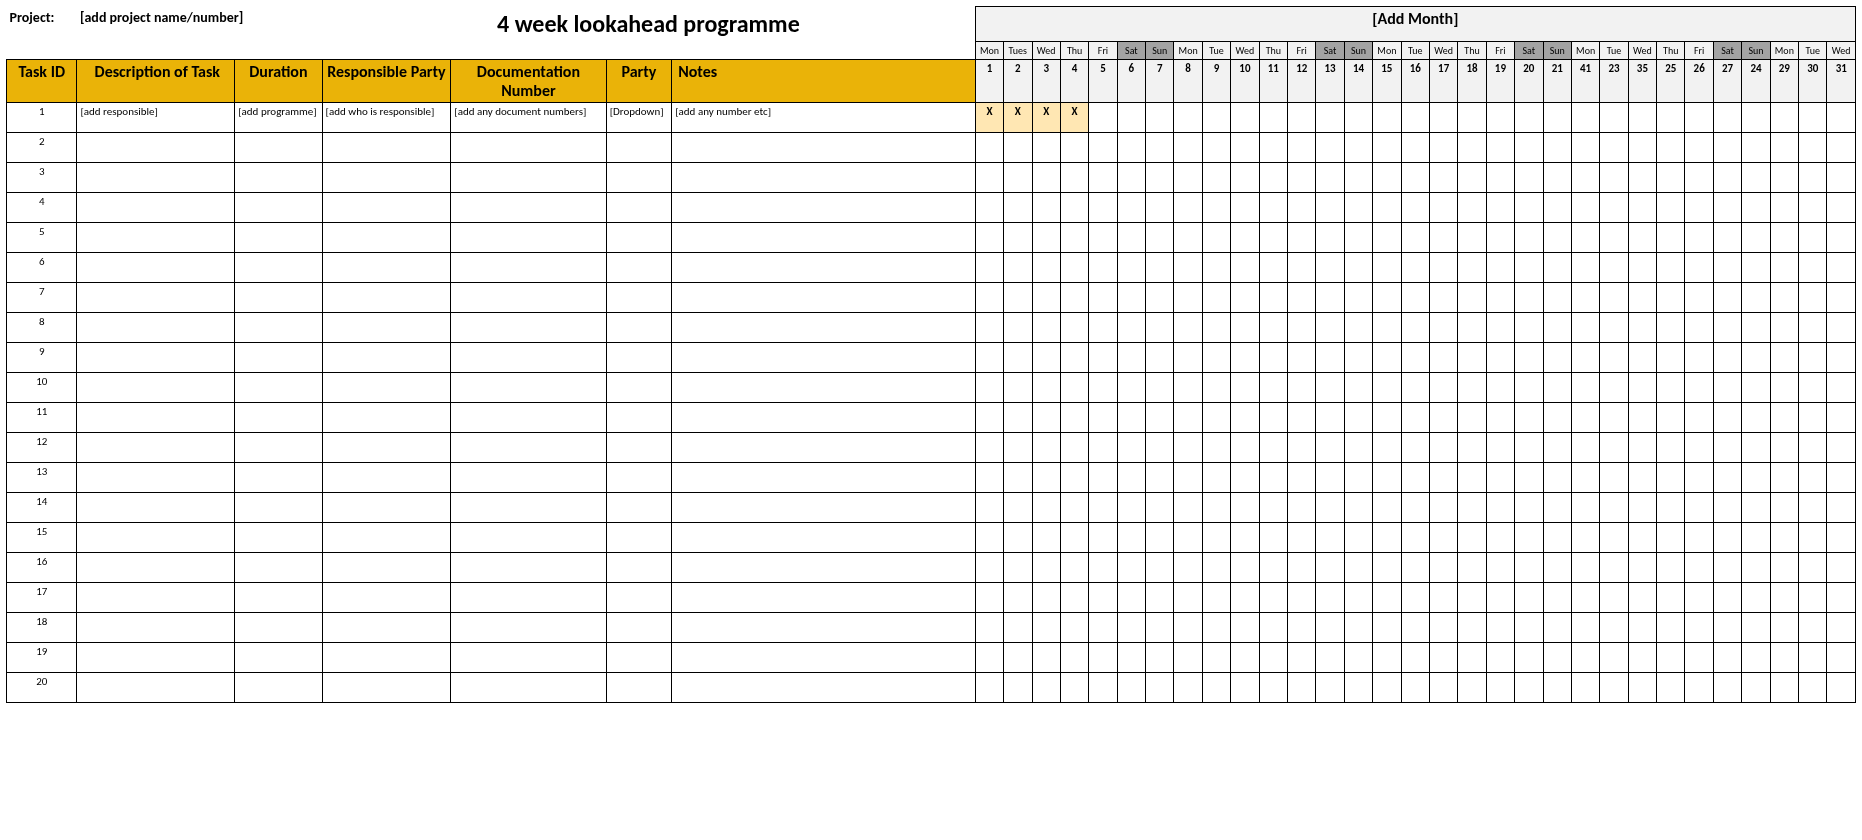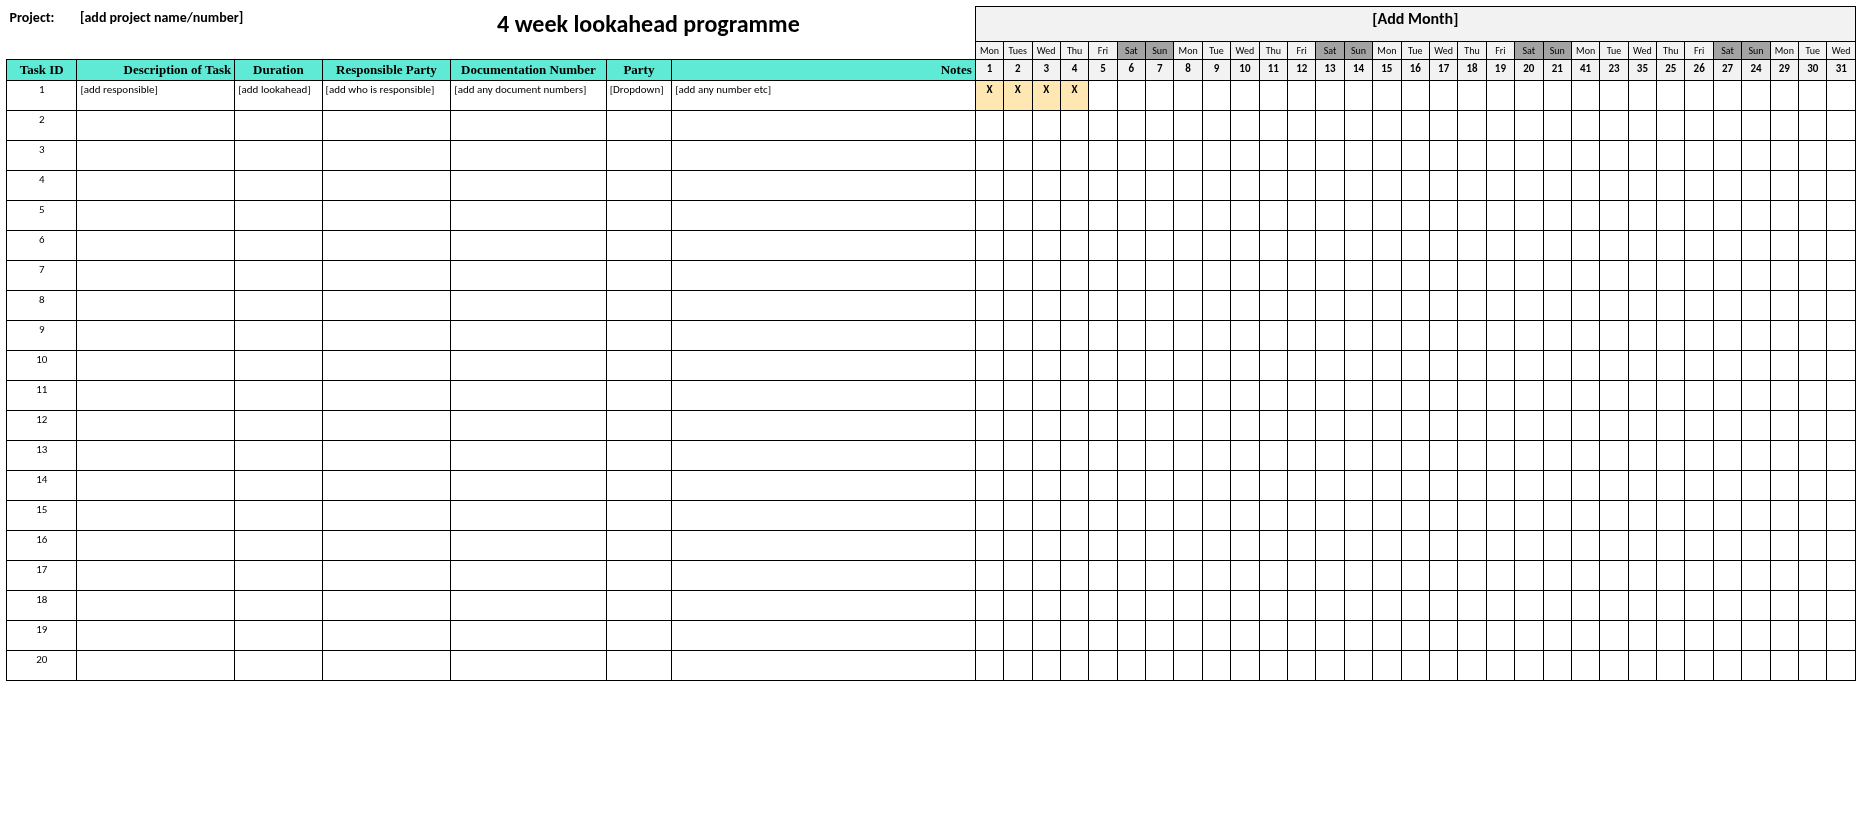--- a/index.html
+++ b/index.html
@@ -58,27 +58,26 @@
   .day-head.weekend { background: #a3a3a3; }
   .num-head {
     background: #f2f2f2;
     text-align: center;
     font-size: 11px;
     font-weight: bold;
     padding: 3px 0;
     vertical-align: middle;
   }
   .col-head {
-    background: #5eead4;
+    background: #eab308;
     font-weight: bold;
     text-align: center;
     vertical-align: middle;
-    font-size: 13px;
+    font-size: 16px;
     padding: 6px 3px;
-    font-family: Liberation Serif, serif;
   }
   .task-id {
     text-align: center;
     font-size: 11px;
     vertical-align: top;
     padding-top: 2px;
   }
   .cell { font-size: 11px; }
   .gantt-cell {
     text-align: center;
@@ -180,26 +179,26 @@
         <td class="day-head">Thu</td>
         <td class="day-head">Fri</td>
         <td class="day-head weekend">Sat</td>
         <td class="day-head weekend">Sun</td>
         <td class="day-head">Mon</td>
         <td class="day-head">Tue</td>
         <td class="day-head">Wed</td>
       </tr>
       <tr>
         <td class="col-head">Task ID</td>
-        <td class="col-head" style="text-align: right; padding-left: 6px;">Description of Task</td>
+        <td class="col-head" style="text-align: center; padding-left: 6px;">Description of Task</td>
         <td class="col-head">Duration</td>
         <td class="col-head">Responsible Party</td>
         <td class="col-head">Documentation Number</td>
         <td class="col-head">Party</td>
-        <td class="col-head" style="text-align: right; padding-left: 6px;">Notes</td>
+        <td class="col-head" style="text-align: left; padding-left: 6px;">Notes</td>
         <td class="num-head">1</td>
         <td class="num-head">2</td>
         <td class="num-head">3</td>
         <td class="num-head">4</td>
         <td class="num-head">5</td>
         <td class="num-head">6</td>
         <td class="num-head">7</td>
         <td class="num-head">8</td>
         <td class="num-head">9</td>
         <td class="num-head">10</td>
@@ -221,21 +220,21 @@
         <td class="num-head">26</td>
         <td class="num-head">27</td>
         <td class="num-head">24</td>
         <td class="num-head">29</td>
         <td class="num-head">30</td>
         <td class="num-head">31</td>
       </tr>
       <tr class="data-row">
         <td class="task-id">1</td>
         <td class="cell">[add responsible]</td>
-        <td class="cell">[add lookahead]</td>
+        <td class="cell">[add programme]</td>
         <td class="cell">[add who is responsible]</td>
         <td class="cell">[add any document numbers]</td>
         <td class="cell">[Dropdown]</td>
         <td class="cell">[add any number etc]</td>
         <td class="gantt-cell marked">X</td>
         <td class="gantt-cell marked">X</td>
         <td class="gantt-cell marked">X</td>
         <td class="gantt-cell marked">X</td>
         <td class="gantt-cell"></td>
         <td class="gantt-cell"></td>

